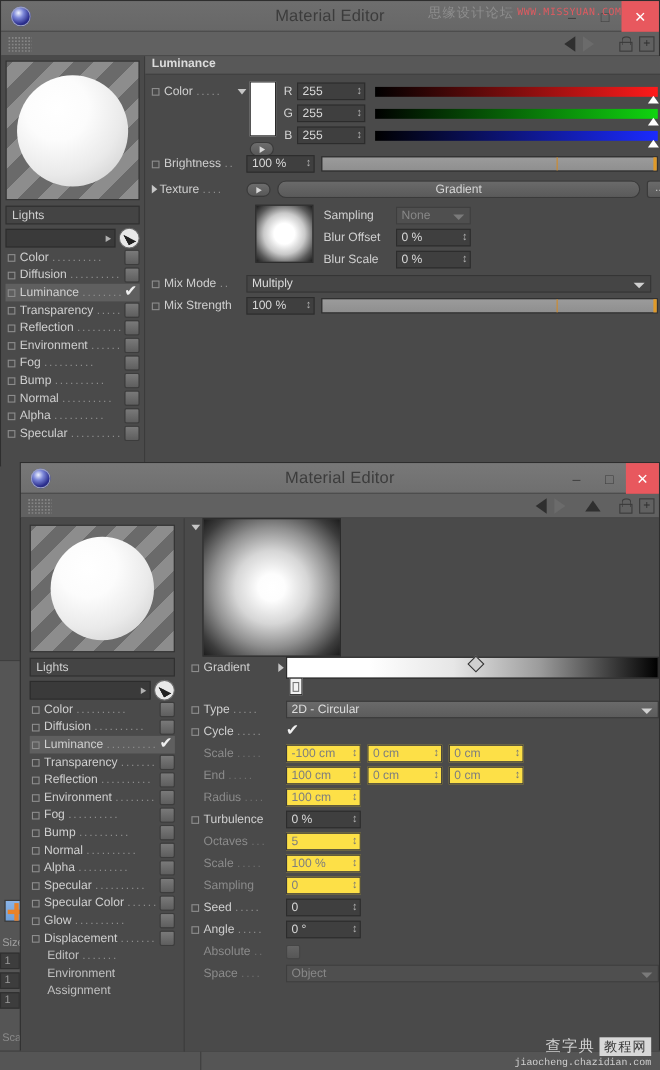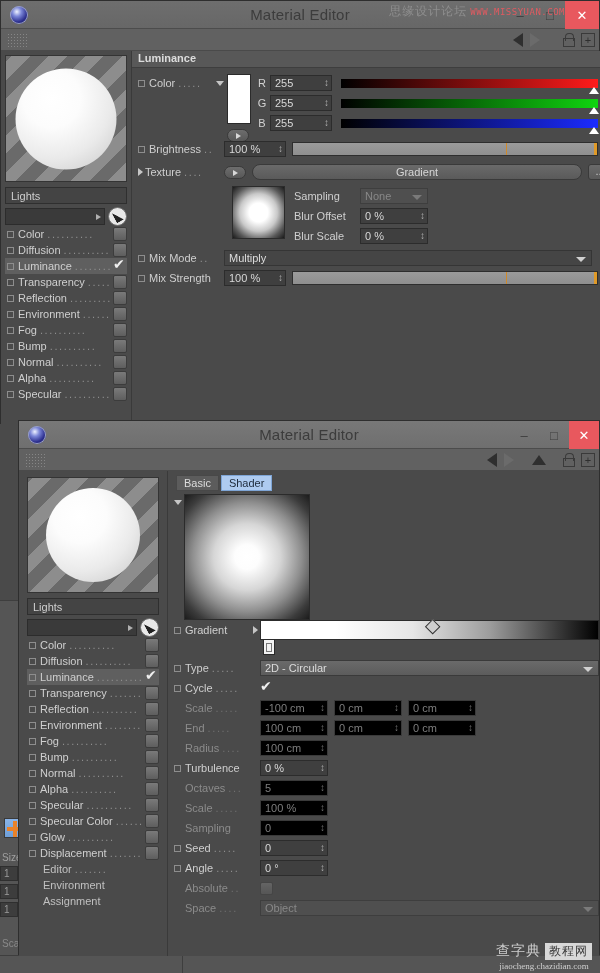--- a/index.html
+++ b/index.html
@@ -132,21 +132,21 @@
   .prow { display:flex; align-items:center; height:20px; padding-left:6px; }
   .pname { width:86px; flex:0 0 86px; display:flex; align-items:center; font-size:11px; color:#cfcfcf;}
   .pname .dots { margin-left:3px; }
   .pname.dim, .prow.dim .pname { color:#8b8b8b; }
   .prow.dim .dots { color:#6f6f6f; }
 
   .spin {
     height:16px; background:#3f3f3f; border:1px solid #2c2c2c; color:#d8d8d8;
     font-size:11px; padding:0 12px 0 4px; line-height:14px; position:relative;
   }
-  .spin.dim { color:#7e7e7e; background:#000000; border-color:#3a3a3a;}
+  .spin.dim { color:#7e7e7e; background:#fde047; border-color:#3a3a3a;}
   .spin:after {
     content:"\2195"; position:absolute; right:2px; top:0; font-size:10px; color:#b0b0b0; line-height:14px;
   }
   .spin.dim:after { color:#767676; }
 
   .swatch { width:24px;height:50px;background:#fff;border:1px solid #2b2b2b; }
   .rgbtrack { height:9px; position:relative; }
   .rgbtrack .marker{position:absolute;right:-1px;bottom:-6px;width:0;height:0;
      border-left:5px solid transparent;border-right:5px solid transparent;border-bottom:7px solid #fff;}
   .rtrack{background:linear-gradient(90deg,#000,#ff1b1b);}
@@ -200,21 +200,21 @@
   .chk2:after{content:"✔";position:absolute;left:0;top:-4px;color:#efefef;font-size:14px;}
   .chkbox-empty{width:13px;height:13px;background:linear-gradient(#7a7a7a,#5e5e5e);border:1px solid #3c3c3c;border-radius:2px;}
   .chkbox-empty.dim{background:linear-gradient(#646464,#565656);border-color:#454545;}
 
   
   .wm-bot { position:absolute; right:8px; bottom:2px; text-align:center; }
   .wm-bot .l1 { display:flex; align-items:center; justify-content:flex-end; gap:4px; }
   .wm-bot .cn { font-size:14px; color:#cfcfcf; font-family:"DejaVu Sans", sans-serif; letter-spacing:1px;}
   .wm-bot .box { font-size:12px; color:#3a3a3a; background:#d8d8d8; padding:0 4px; letter-spacing:1px;
                  font-family:"DejaVu Sans", sans-serif;}
-  .wm-bot .l2 { font-size:9px; color:#d0d0d0; font-family:Liberation Serif, serif; margin-top:1px;}
+  .wm-bot .l2 { font-size:9px; color:#d0d0d0; font-family:Liberation Mono, monospace; margin-top:1px;}
 </style>
 </head>
 <body>
 
 <div class="root">
 
   <div class="bg-app">
     <div class="bg-leftstrip"></div>
     <div class="bg-line" style="left:0;top:600px;width:20px;height:1px;"></div>
 
@@ -576,24 +576,20 @@
               <span class="chan-label">Environment</span>
             </div>
             <div class="chan plain">
               <span class="chan-label">Assignment</span>
             </div>
           </div>
       </div>
 
       <div class="content" style="height:485px;">
 
-        <div class="tabs">
-          <div class="tab">Basic</div>
-          <div class="tab active">Shader</div>
-        </div>
 
         <div style="display:flex;padding-left:6px;">
           <span class="tri-small down" style="margin-top:6px;"></span>
           <div style="width:126px;height:126px;border:1px solid #2b2b2b;
                       background:radial-gradient(circle at 50% 50%, #ffffff 0%, #fdfdfd 14%, #d6d6d6 38%, #8f8f8f 62%, #3c3c3c 86%, #1c1c1c 100%);"></div>
         </div>
 
 
         <div style="display:flex;align-items:flex-start;padding-left:6px;height:38px;">
           <span class="pname" style="height:20px;align-items:center;">

